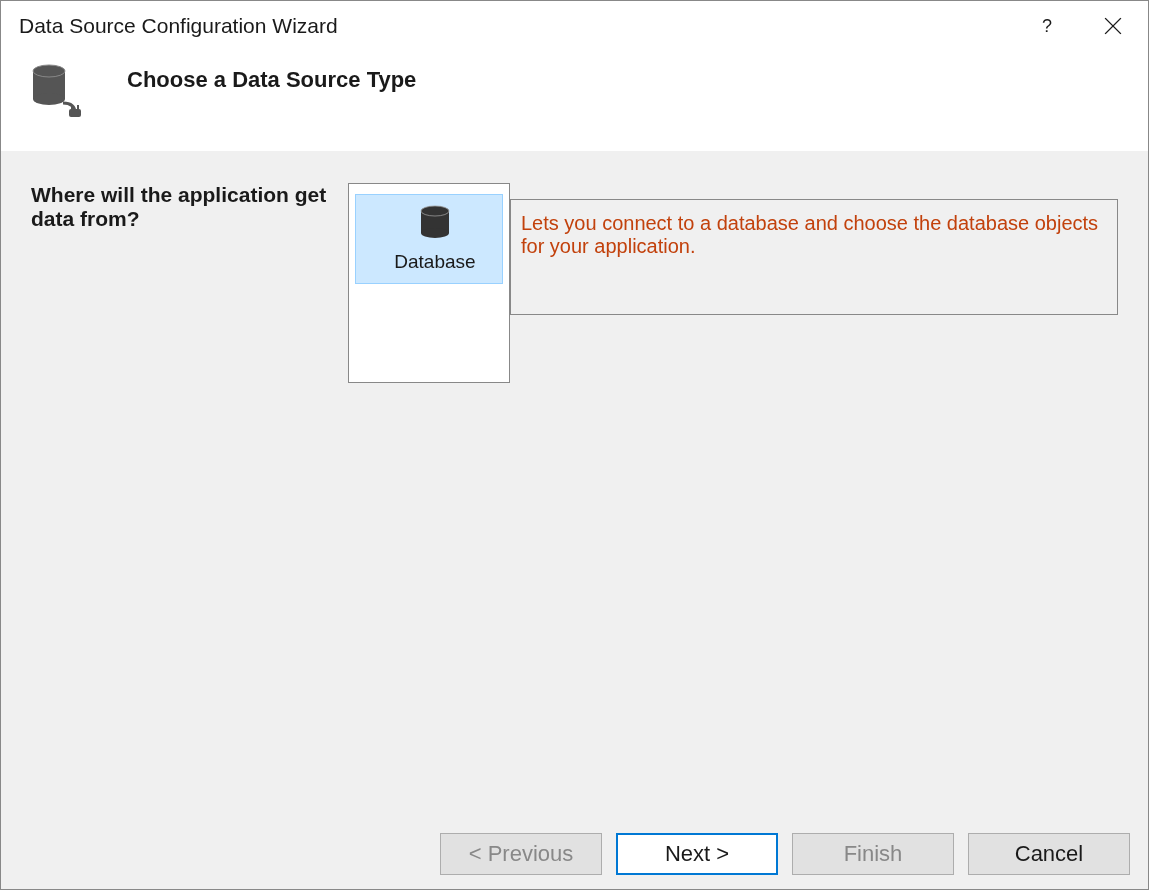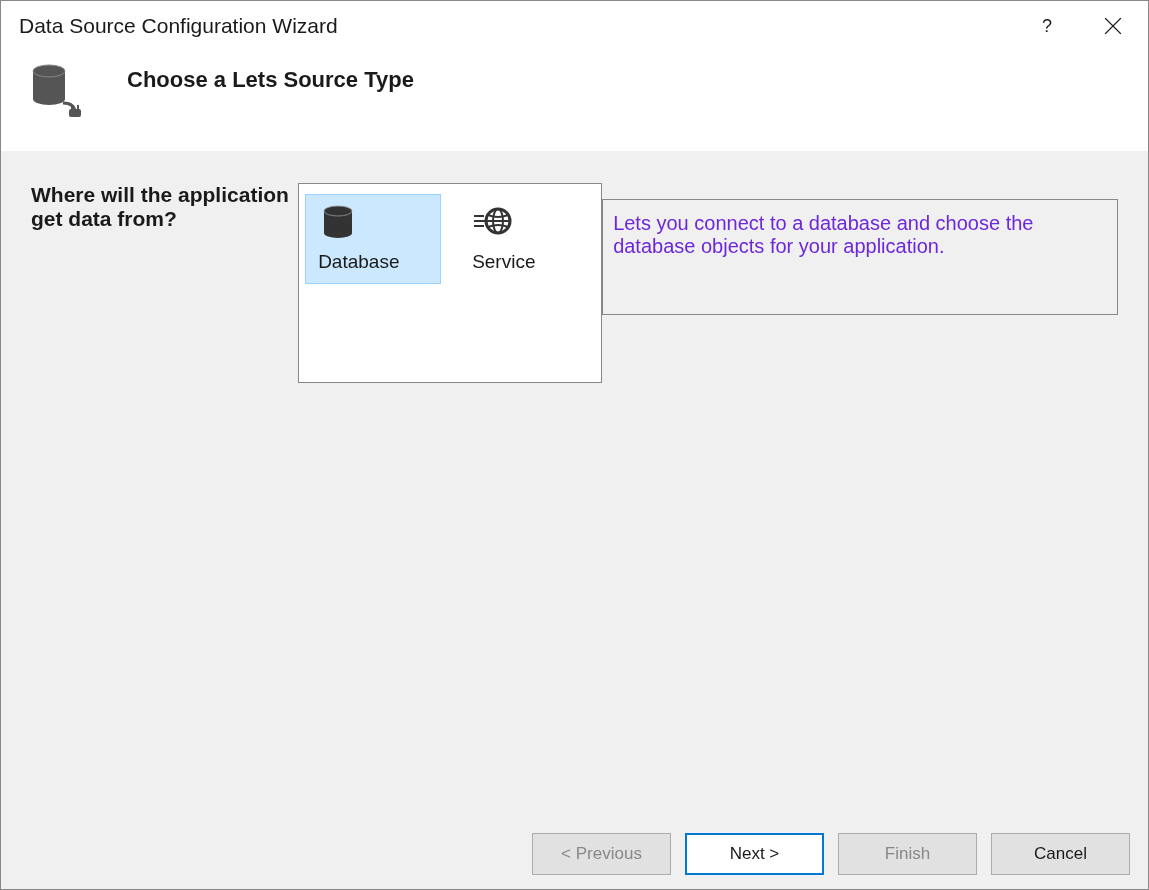--- a/index.html
+++ b/index.html
@@ -75,24 +75,25 @@
     }
     .options-box {
       background: #ffffff;
       border: 1px solid #888888;
       height: 200px;
       padding: 10px 6px;
       display: flex;
       gap: 18px;
     }
     .option-item {
-      width: 136px;
+      width: 148px;
       height: 90px;
       display: flex;
       flex-direction: column;
+      align-items: center;
       justify-content: flex-start;
       padding-top: 8px;
       cursor: pointer;
       border: 1px solid transparent;
       padding-left: 12px;
     }
     .option-item.selected {
       background: #cce8ff;
       border: 1px solid #99d1ff;
     }
@@ -104,34 +105,34 @@
     }
     .description-box {
       margin-top: 16px;
       background: #f0f0f0;
       border: 1px solid #888888;
       height: 116px;
       padding: 12px 10px;
     }
     .description-text {
       font-size: 20px;
-      color: #6d28d9;
+      color: #c2410c;
       font-weight: 400;
     }
     .button-bar {
       background: #f0f0f0;
       padding: 14px 18px 14px 18px;
       display: flex;
       justify-content: flex-end;
       gap: 14px;
     }
     .wizard-btn {
-      width: 139px;
+      width: 162px;
       height: 42px;
-      font-size: 17px;
+      font-size: 22px;
       font-family: inherit;
       border: 1px solid #adadad;
       background: #e1e1e1;
       color: #1a1a1a;
       cursor: pointer;
     }
     .wizard-btn:disabled {
       color: #888888;
       cursor: default;
     }
@@ -162,54 +163,39 @@
       <ellipse cx="24" cy="10" rx="16" ry="6" fill="#555"></ellipse>
       <rect x="8" y="10" width="32" height="28" fill="#555"></rect>
       <ellipse cx="24" cy="38" rx="16" ry="6" fill="#555"></ellipse>
       <ellipse cx="24" cy="10" rx="16" ry="6" fill="none" stroke="#888" stroke-width="1"></ellipse>
       <path d="M 38 42 Q 50 42 50 52 L 50 56" fill="none" stroke="#555" stroke-width="3"></path>
       <rect x="44" y="48" width="12" height="8" rx="2" fill="#555"></rect>
       <line x1="47" y1="44" x2="47" y2="48" stroke="#555" stroke-width="2"></line>
       <line x1="53" y1="44" x2="53" y2="48" stroke="#555" stroke-width="2"></line>
     </svg>
   </div>
-  <div class="header-title">Choose a Lets Source Type</div>
+  <div class="header-title">Choose a Data Source Type</div>
 </div>
 
 <div class="content-area">
   <div class="question">Where will the application get data from?</div>
 
   <div class="options-box">
     <div class="option-item selected">
       <div class="option-icon">
         <svg viewBox="0 0 40 40">
           <ellipse cx="20" cy="8" rx="14" ry="5" fill="#333"></ellipse>
           <rect x="6" y="8" width="28" height="22" fill="#333"></rect>
           <ellipse cx="20" cy="30" rx="14" ry="5" fill="#333"></ellipse>
           <ellipse cx="20" cy="8" rx="14" ry="5" fill="none" stroke="#999" stroke-width="0.8"></ellipse>
         </svg>
       </div>
       <div class="option-label">Database</div>
     </div>
 
-    <div class="option-item">
-      <div class="option-icon">
-        <svg viewBox="0 0 40 40">
-          <line x1="2" y1="13" x2="12" y2="13" stroke="#333" stroke-width="2"></line>
-          <line x1="2" y1="18" x2="14" y2="18" stroke="#333" stroke-width="2"></line>
-          <line x1="2" y1="23" x2="12" y2="23" stroke="#333" stroke-width="2"></line>
-          <circle cx="26" cy="18" r="12" fill="none" stroke="#333" stroke-width="3"></circle>
-          <ellipse cx="26" cy="18" rx="5" ry="12" fill="none" stroke="#333" stroke-width="2"></ellipse>
-          <line x1="14" y1="18" x2="38" y2="18" stroke="#333" stroke-width="2"></line>
-          <path d="M 16 12 Q 26 16 36 12" fill="none" stroke="#333" stroke-width="2"></path>
-          <path d="M 16 24 Q 26 20 36 24" fill="none" stroke="#333" stroke-width="2"></path>
-        </svg>
-      </div>
-      <div class="option-label">Service</div>
-    </div>
 
   </div>
 
   <div class="description-box">
     <div class="description-text">Lets you connect to a database and choose the database objects for your application.</div>
   </div>
 </div>
 
 <div class="button-bar">
   <button class="wizard-btn" disabled="">&lt; Previous</button>

